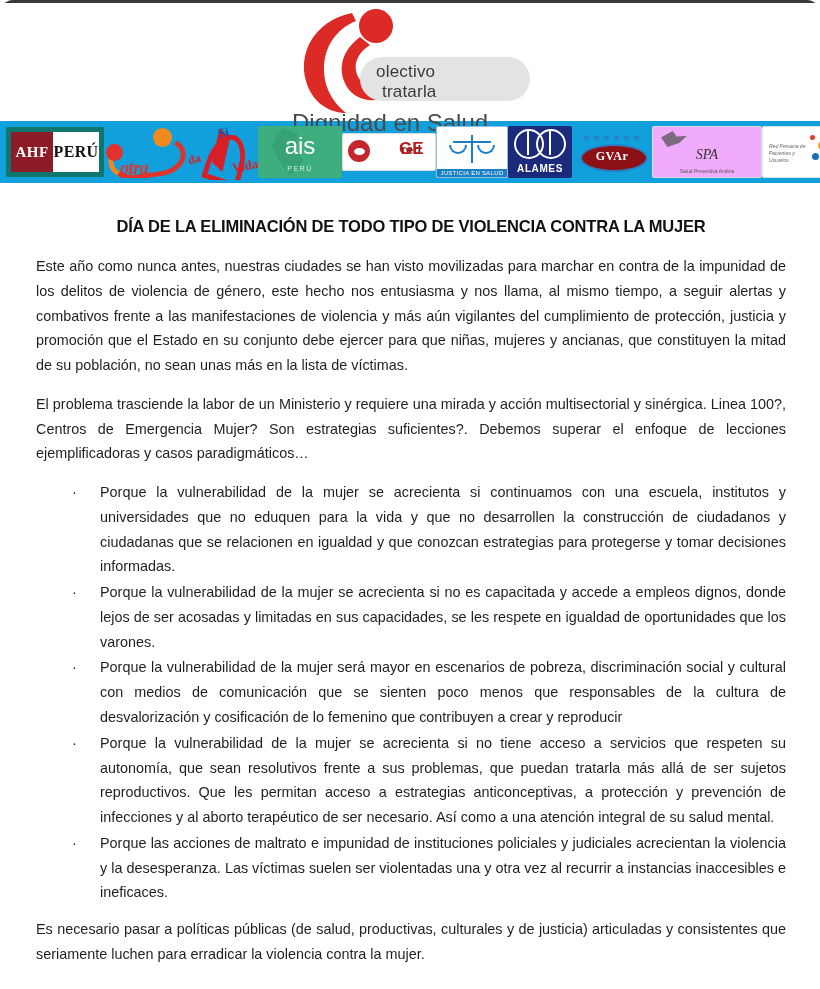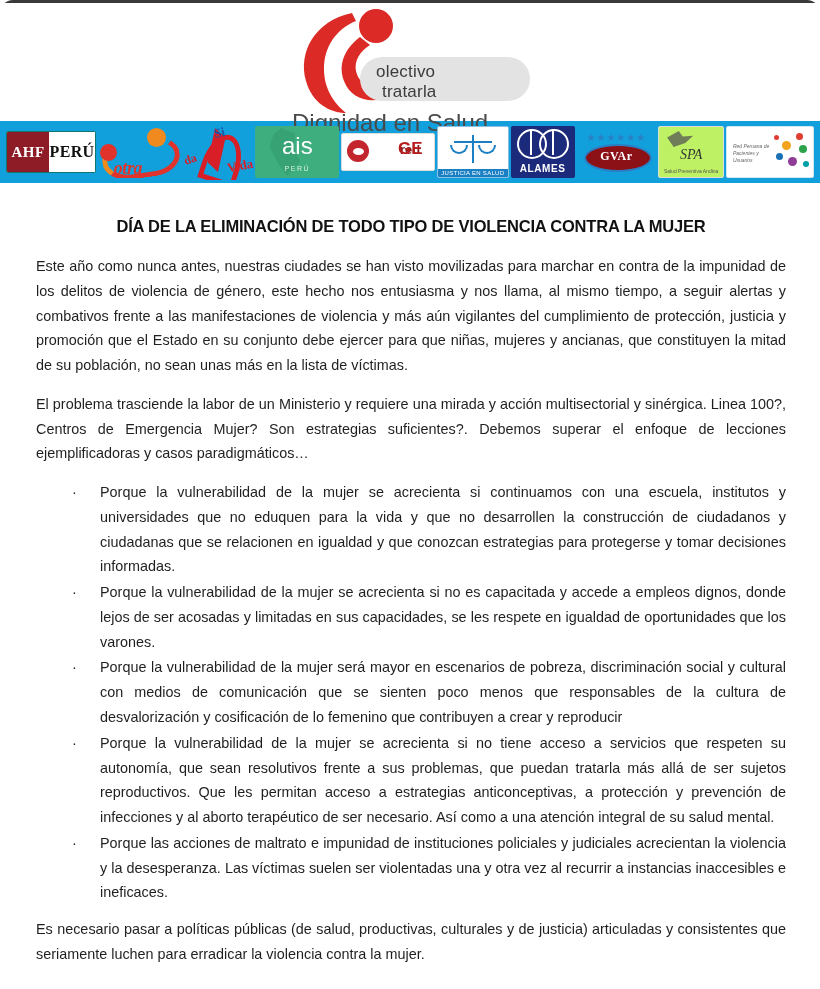--- a/index.html
+++ b/index.html
@@ -98,21 +98,21 @@
     align-items: center;
     justify-content: center;
     overflow: hidden;
     flex: none;
   }
   .logo-box.noback { background: transparent; }
 
   .ahf {
     width: 88px; height: 40px;
     display: flex; align-items: stretch;
-    border: 1px solid #0f766e;
+    border: 5px solid #0f766e;
   }
   .ahf .a {
     background: #8E1C26; color: #ffffff;
     flex: 0 0 42px;
     display:flex; align-items:center; justify-content:center;
     font-family: "Liberation Serif", serif;
     font-size: 15px; font-weight: bold; letter-spacing: .5px;
   }
   .ahf .b {
     background: #ffffff; color: #111111; flex: 1;
@@ -181,21 +181,21 @@
   .alames .t { position:absolute; left:0; right:0; bottom: 4px; text-align:center; color:#ffffff;
     font-family:"Liberation Sans",sans-serif; font-size: 10px; font-weight:bold; letter-spacing:.6px; }
 
   .gvar { width: 80px; height: 44px; position: relative; background:#ffffff; }
   .gvar .stars { position:absolute; left:0; right:0; top: 2px; text-align:center; color:#2A7FC4; font-size: 10px; letter-spacing:1px;}
   .gvar .eye { position:absolute; left: 8px; top: 14px; width: 64px; height: 24px; border-radius: 50%;
     background:#8B1117; border: 2px solid #2A7FC4; }
   .gvar .t { position:absolute; left:0; right:0; top: 19px; text-align:center; color:#ffffff;
     font-family:"Liberation Serif",serif; font-size: 12px; font-weight:bold; letter-spacing:.5px; }
 
-  .spa { width: 64px; height: 50px; background:#bef264; border:1px solid #ddd; position: relative; }
+  .spa { width: 64px; height: 50px; background:#f0abfc; border:1px solid #ddd; position: relative; padding-left: 44px; }
   .spa .bird { position:absolute; left: 8px; top: 4px; width: 26px; height: 16px; background:#555;
      clip-path: polygon(0 40%, 45% 0, 60% 35%, 100% 30%, 70% 75%, 25% 100%); opacity:.75;}
   .spa .t { position:absolute; left: 0; right:0; top: 20px; text-align:center; font-family:"Liberation Serif",serif;
     font-size: 14px; color:#333; font-style: italic; }
   .spa .s { position:absolute; left:0; right:0; bottom: 3px; text-align:center; font-size: 5px; color:#555; line-height:1.3;}
 
   .redpac { width: 86px; height: 50px; background:#ffffff; border:1px solid #cfe7f5; position: relative; }
   .redpac .t { position:absolute; left: 6px; top: 16px; font-size: 5px; color:#666; font-style: italic; line-height:1.4; width: 38px;}
   .redpac .sp { position:absolute; border-radius: 50%; }
   .redpac .c1 { right: 10px; top: 6px; width: 7px; height: 7px; background:#E03C31; }

